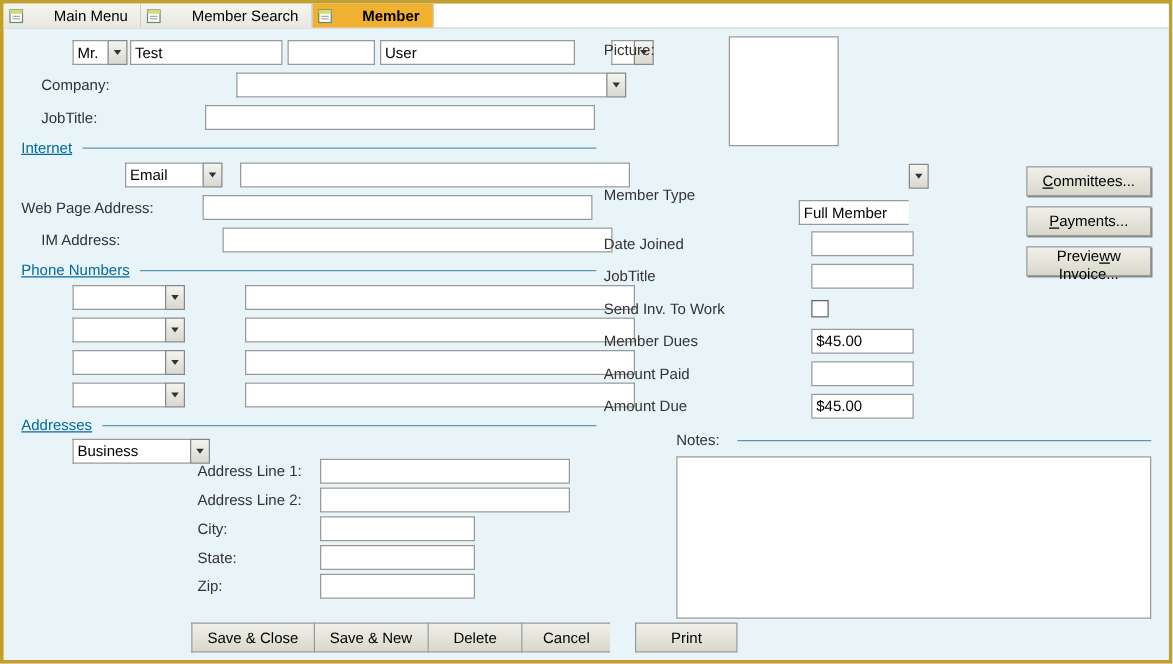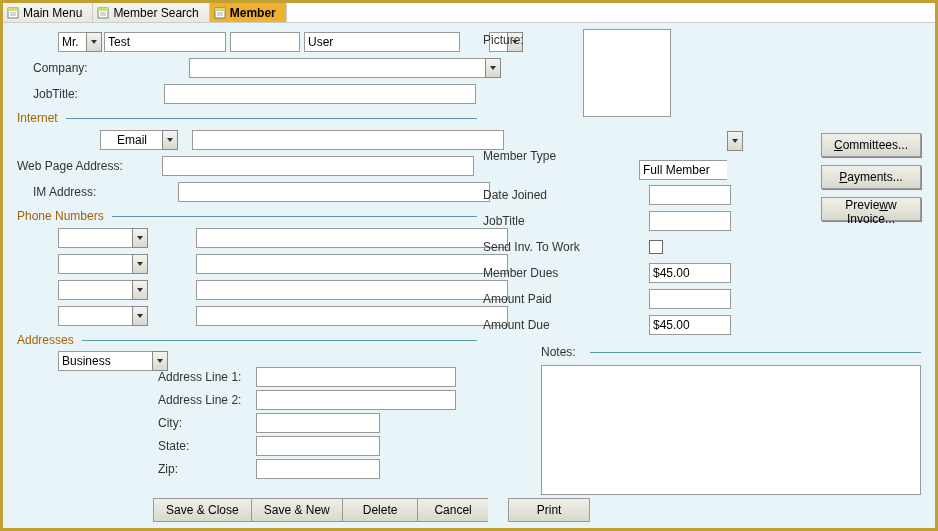--- a/index.html
+++ b/index.html
@@ -1,30 +1,30 @@
 <!DOCTYPE html>
 <html><head>
 <meta charset="utf-8">
 <style>
 * { box-sizing: border-box; margin: 0; padding: 0; font-family: Arial, sans-serif; font-size: 12px; }
 body { background: #fff; width: 938px; height: 531px; overflow: hidden; }
 .outer-frame { border: 3px solid #c0a030; width: 938px; height: 531px; background: #e8f4f8; position: relative; }
 .tab-bar { background: #fff; height: 20px; border-bottom: 1px solid #ccc; display: flex; }
-.tab { display: flex; align-items: center; padding: 2px 10px 2px 4px; border-right: 1px solid #ccc; background: linear-gradient(#f5f5f0, #e8e8e0); cursor: pointer; position: relative; }
+.tab { display: flex; align-items: center; padding: 2px 10px 2px 4px; border-right: 1px solid #ccc; background: linear-gradient(#f5f5f0, #e8e8e0); cursor: pointer; position: relative; gap: 20px; }
 .tab.active { background: #f0b030; font-weight: bold; }
 .tab-icon { width: 12px; height: 12px; margin-right: 4px; display: inline-block; }
 .tab-icon svg { width: 12px; height: 12px; }
 .form-body { padding: 8px 14px; position: relative; height: calc(100% - 20px); background: #e8f4f8; }
 .row { display: flex; align-items: center; margin-bottom: 4px; min-height: 22px; }
 .label { color: #333; margin-right: 6px; white-space: nowrap; }
 input[type="text"] { border: 1px solid #999; background: #fff; height: 20px; font-size: 12px; padding: 0 3px; }
 .dropdown-btn { background: linear-gradient(#f5f5f0,#d8d8d0); border: 1px solid #888; width: 16px; height: 20px; display: inline-flex; align-items: center; justify-content: center; cursor: pointer; }
 .dropdown-btn::after { content: ""; border-left: 3px solid transparent; border-right: 3px solid transparent; border-top: 4px solid #333; }
 .section-header { display: flex; align-items: center; margin: 6px 0 4px 0; }
-.section-title { color: #a16207; margin-right: 8px; white-space: nowrap; }
+.section-title { color: #0369a1; margin-right: 8px; white-space: nowrap; text-decoration: underline; }
 .section-line { flex: 1; height: 1px; background: #5a9aa8; }
 .picture-box { border: 1px solid #999; background: #fff; width: 88px; height: 88px; position: absolute; top: 6px; left: 580px; }
 .right-col { position: absolute; left: 480px; top: 108px; width: 260px; }
 .right-row { display: flex; align-items: center; margin-bottom: 4px; min-height: 22px; }
 .right-label { width: 120px; }
 .btn-panel { position: absolute; right: 14px; top: 110px; display: flex; flex-direction: column; gap: 8px; }
 .side-btn { width: 100px; height: 24px; background: linear-gradient(#f0f0e8,#d8d8cc); border: 1px solid #999; box-shadow: 1px 1px 0 #888; cursor: pointer; text-align: center; }
 .side-btn u { text-decoration: underline; }
 .notes-box { position: absolute; left: 538px; top: 342px; }
 textarea { border: 1px solid #999; background: #fff; resize: none; font-size: 12px; padding: 2px; }
@@ -105,21 +105,21 @@
 
     <span class="label picture-label">Picture:</span>
     <div class="picture-box"></div>
 
     <div class="section-header" style="width:460px;">
       <span class="section-title">Internet</span>
       <div class="section-line"></div>
     </div>
     <div class="row" style="margin-left:58px;">
       <div class="combo">
-        <input type="text" style="width: 62px; text-align: center; padding-right: 2px;" value="Email">
+        <input type="text" style="width: 62px; text-align: left; padding-right: 2px;" value="Email">
         <div class="dropdown-btn"></div>
       </div>
       <input type="text" style="width: 312px; margin-left: 14px;" value="">
     </div>
     <div class="row" style="margin-left:0;">
       <span class="label" style="width:125px;">Web Page Address:</span>
       <input type="text" style="width: 312px; margin-left: 14px;" value="">
     </div>
     <div class="row" style="margin-left:16px;">
       <span class="label" style="width:125px;">IM Address:</span>

